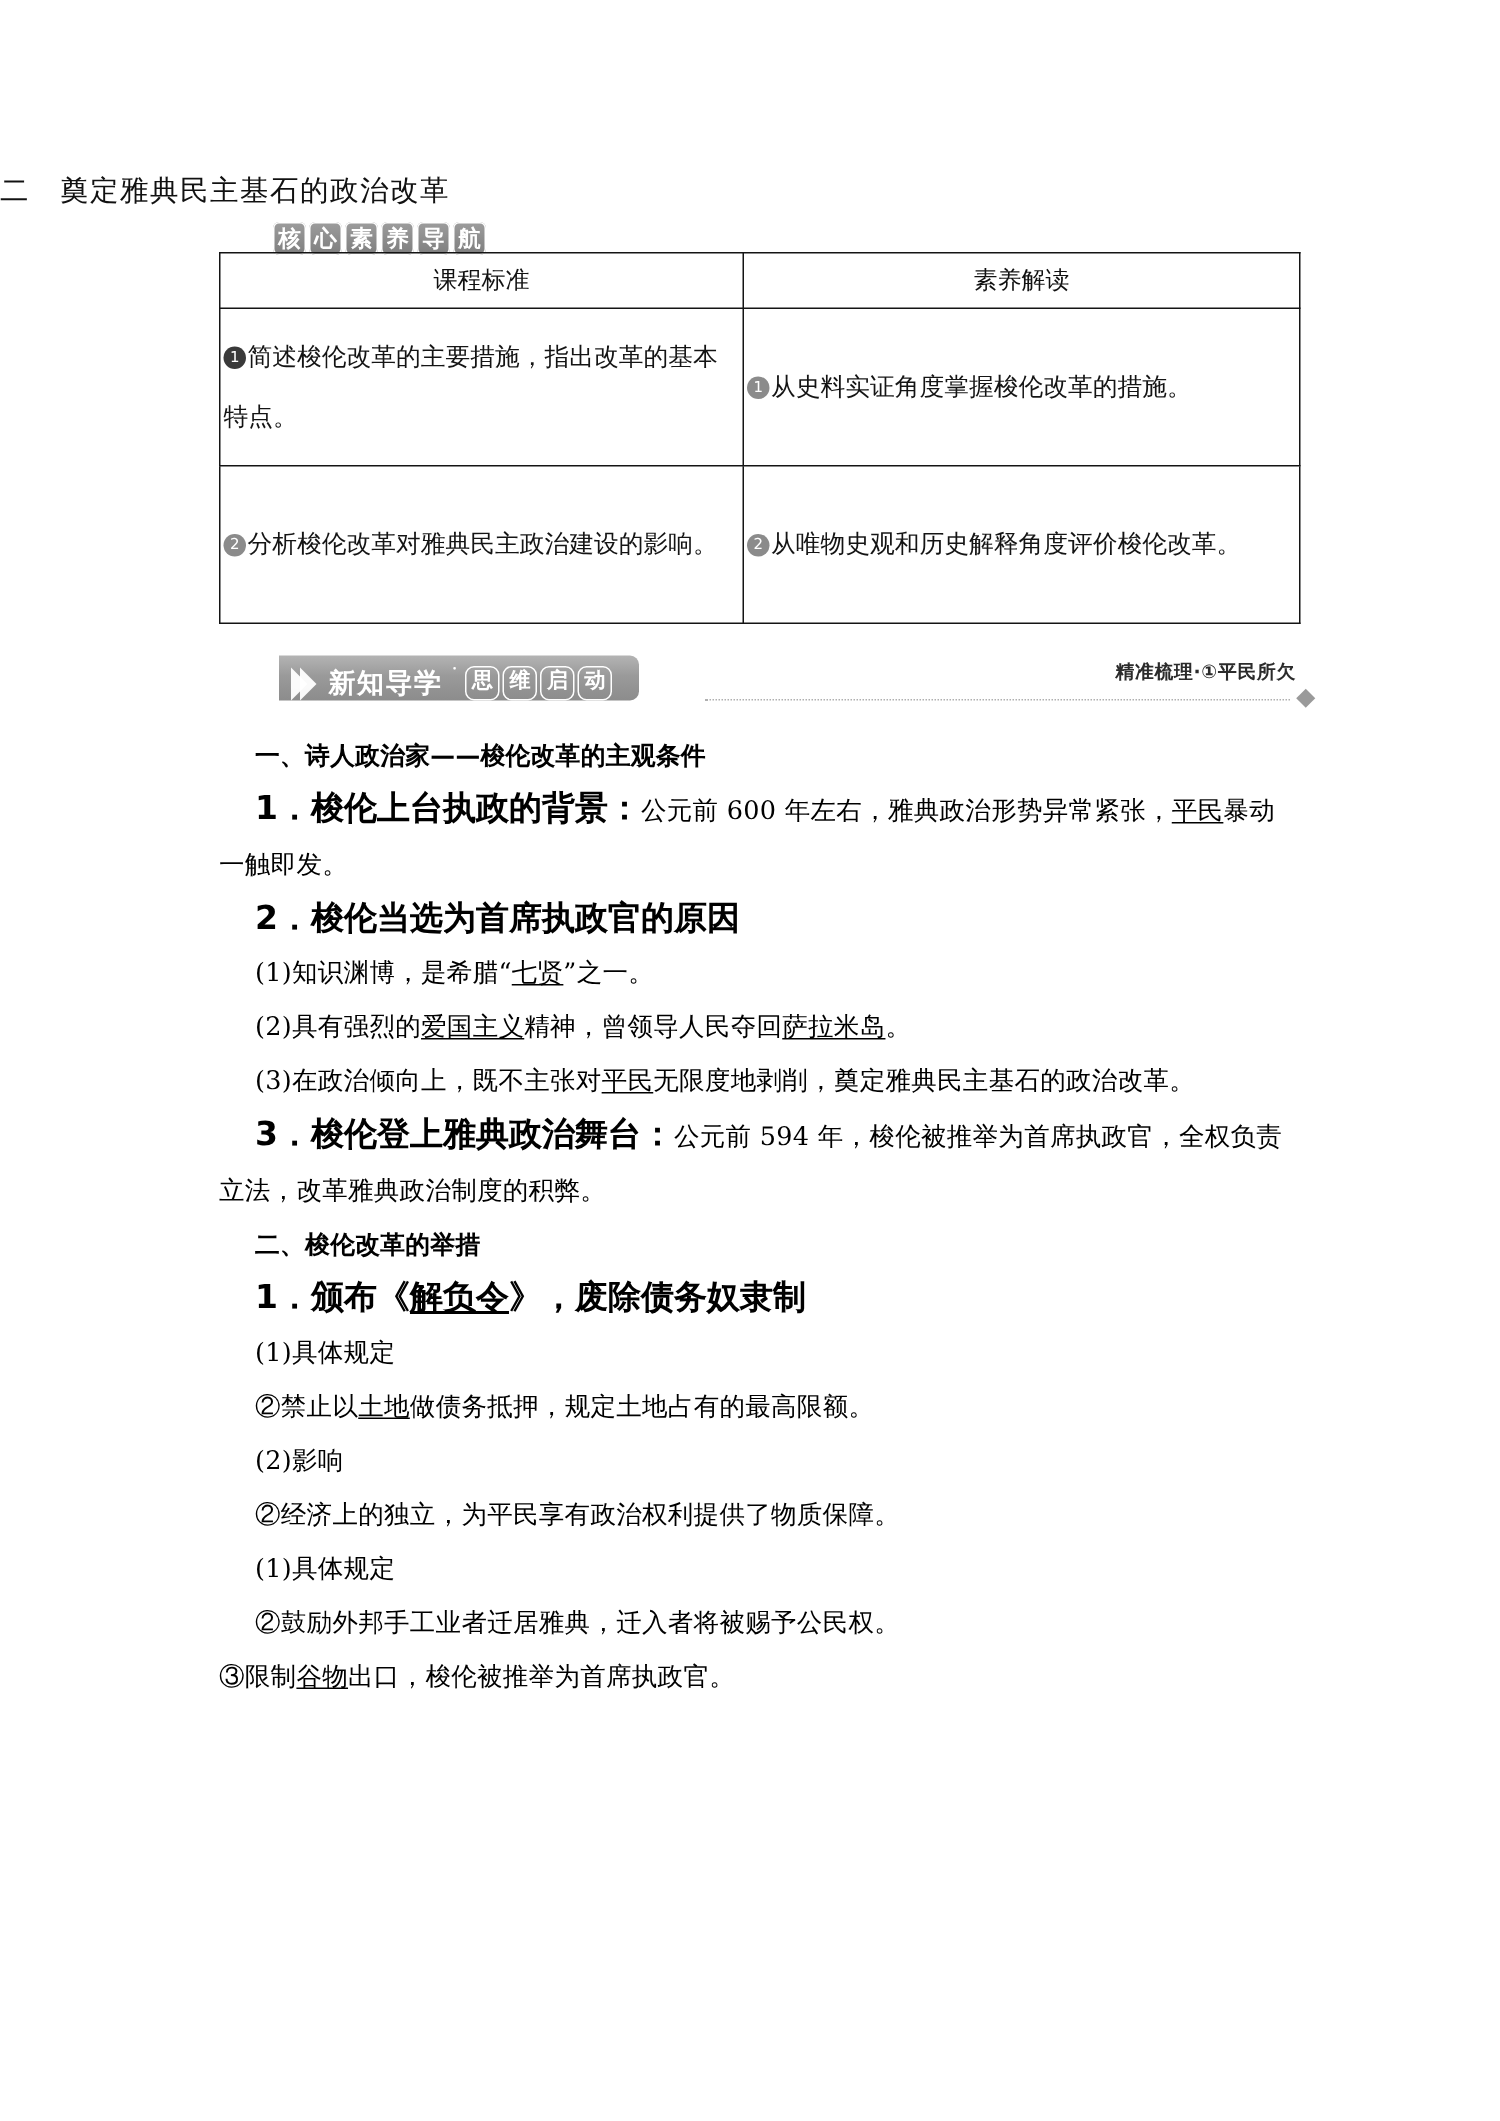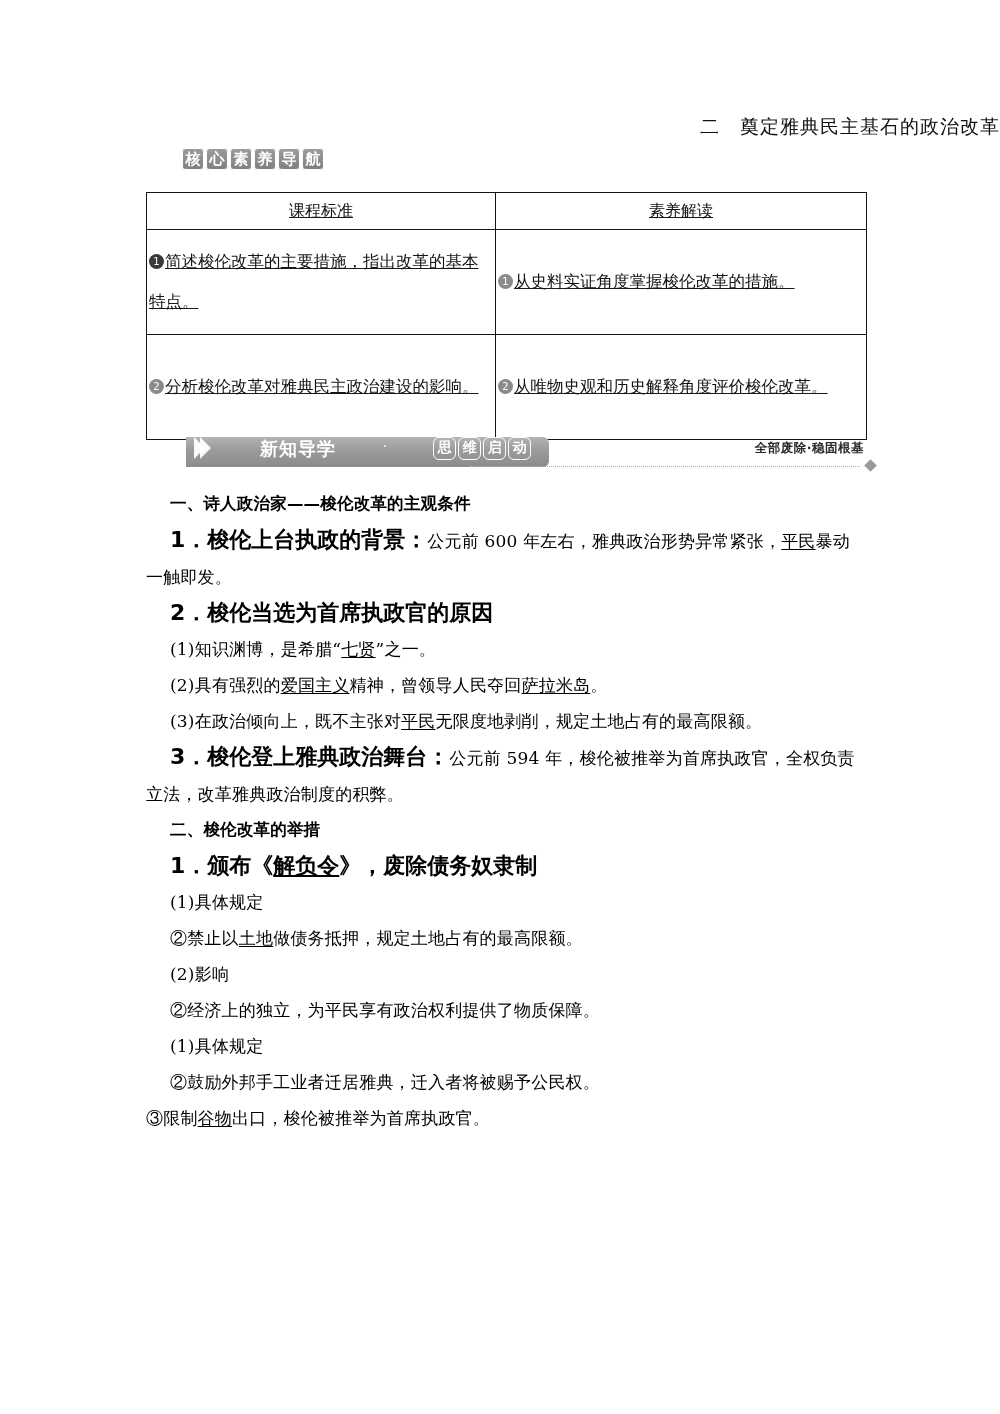--- a/index.html
+++ b/index.html
@@ -21,21 +21,21 @@
     inset: 0;
     padding: 0;
   }
 
   
   .chapter-title {
     position: absolute;
     top: 114px;
     left: 0;
     width: 1000px;
-    text-align: right;
+    text-align: left;
     font-family: "DejaVu Serif", serif;
     font-size: 19px;
     letter-spacing: 1px;
     color: #111;
     white-space: pre;
   }
 
   
   .badge-row {
     position: absolute;
@@ -54,27 +54,26 @@
     font-size: 15px;
     font-weight: bold;
     line-height: 22px;
     text-align: center;
     box-shadow: inset 0 0 0 1px #ffffff;
   }
 
   
   .std-table {
     position: absolute;
-    top: 192px;
+    top: 168px;
     left: 146px;
     width: 718px;
     border-collapse: collapse;
     table-layout: fixed;
     font-family: "DejaVu Sans", sans-serif;
-    text-decoration: underline;
   }
   .std-table td, .std-table th {
     border: 1px solid #141414;
     vertical-align: middle;
     padding: 0;
   }
   .std-table .col-a { width: 348px; }
   .std-table .col-b { width: 370px; }
   .std-table .th {
     height: 36px;
@@ -119,25 +118,24 @@
     left: 186px;
     height: 30px;
     display: flex;
     align-items: center;
   }
   .banner-bg {
     position: relative;
     height: 30px;
     padding: 0 18px 0 8px;
     display: flex;
-    align-items: flex-start;
+    align-items: flex-end;
     background: linear-gradient(180deg, #b4b4b4 0%, #9a9a9a 45%, #8c8c8c 100%);
     border-top-right-radius: 6px;
     border-bottom-right-radius: 6px;
-    gap: 41px;
   }
   .chevrons {
     display: flex;
     margin-right: 8px;
   }
   .chev {
     width: 0; height: 0;
     border-top: 11px solid transparent;
     border-bottom: 11px solid transparent;
     border-left: 11px solid #ffffff;
@@ -277,36 +275,36 @@
       <span class="banner-dot">·</span>
       <span class="pill-group">
         <span class="pill">思</span>
         <span class="pill">维</span>
         <span class="pill">启</span>
         <span class="pill">动</span>
       </span>
     </div>
   </div>
   <div class="banner-rule"></div>
-  <div class="banner-right">全部废除·稳固根基</div>
+  <div class="banner-right">精准梳理·①平民所欠</div>
   <div class="banner-diamond"></div>
 
   <div class="body-block">
 
     <div class="line bold-head indent">一、诗人政治家——梭伦改革的主观条件</div>
 
     <div class="line indent"><span class="line bold">1．梭伦上台执政的背景：</span><span>公元前 600 年左右，雅典政治形势异常紧张，</span><u>平民</u><span>暴动一触即发。</span></div>
 
     <div class="line bold indent">2．梭伦当选为首席执政官的原因</div>
 
     <div class="line indent"><span>(1)知识渊博，是希腊“</span><u>七贤</u><span>”之一。</span></div>
 
     <div class="line indent"><span>(2)具有强烈的</span><u>爱国主义</u><span>精神，曾领导人民夺回</span><u>萨拉米岛</u><span>。</span></div>
 
-    <div class="line indent"><span>(3)在政治倾向上，既不主张对</span><u>平民</u><span>无限度地剥削，规定土地占有的最高限额。</span></div>
+    <div class="line indent"><span>(3)在政治倾向上，既不主张对</span><u>平民</u><span>无限度地剥削，奠定雅典民主基石的政治改革。</span></div>
 
     <div class="line indent"><span class="line bold">3．梭伦登上雅典政治舞台：</span><span>公元前 594 年，梭伦被推举为首席执政官，全权负责立法，改革雅典政治制度的积弊。</span></div>
 
     <div class="line bold-head indent">二、梭伦改革的举措</div>
 
     <div class="line bold indent"><span>1．颁布《</span><u>解负令</u><span>》，废除债务奴隶制</span></div>
 
     <div class="line indent">(1)具体规定</div>
 
 

